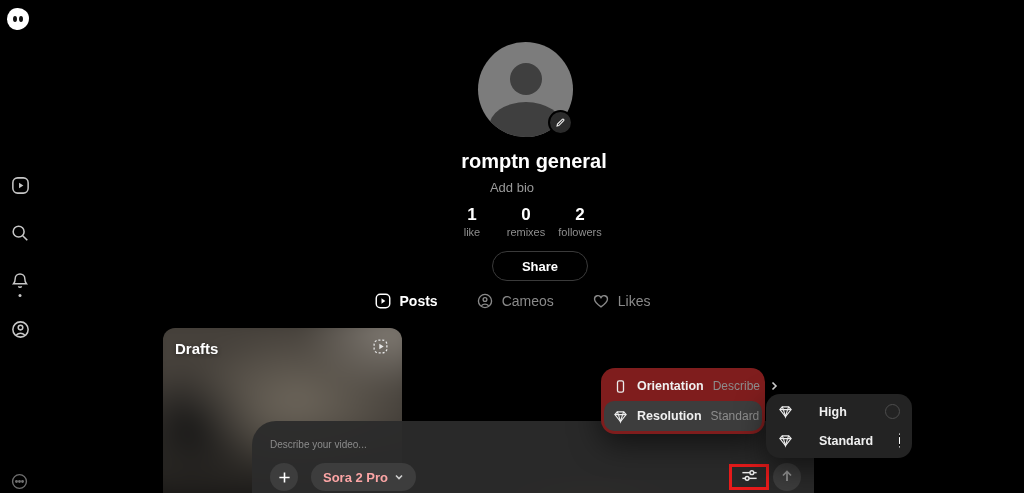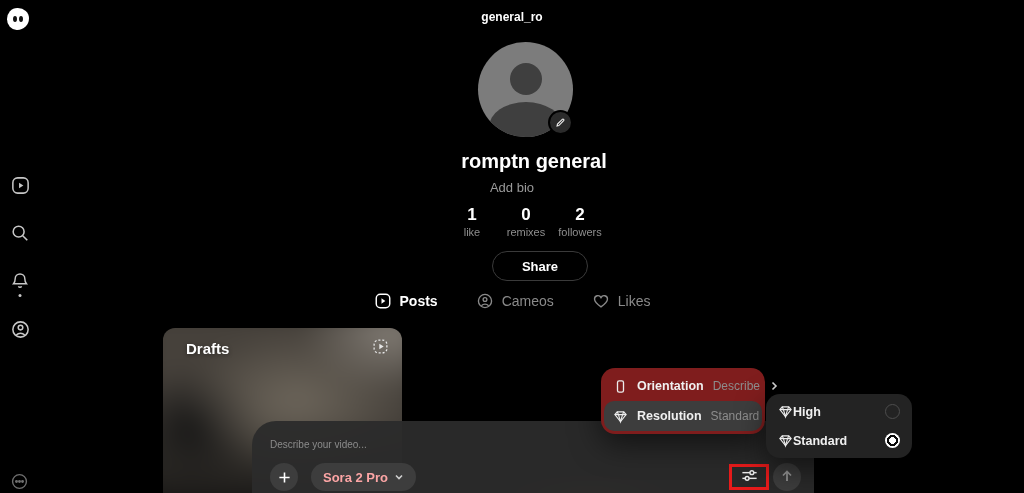--- a/index.html
+++ b/index.html
@@ -42,21 +42,21 @@
 
   
   .drafts-card{ position:absolute; left:163px; top:328px; width:239px; height:165px; border-radius:12px 12px 0 0; overflow:hidden; cursor:pointer; z-index:2; }
   .drafts-blur{ position:absolute; inset:-14px; background:#46413b; filter:blur(11px); transform:scale(1.06);
     background-image:
       radial-gradient(ellipse 120px 80px at 88% 12%, rgba(142,136,128,.85), rgba(142,136,128,0) 70%),
       radial-gradient(ellipse 150px 95px at 55% 45%, rgba(125,117,104,.7), rgba(125,117,104,0) 72%),
       radial-gradient(ellipse 95px 75px at 18% 58%, rgba(18,18,18,.95), rgba(18,18,18,0) 72%),
       linear-gradient(to bottom, rgba(0,0,0,0) 55%, rgba(10,10,10,.85) 100%);
   }
-  .drafts-title{ position:absolute; left:23px; top:12px; font-size:15px; font-weight:700; color:#fff; text-shadow:0 1px 4px rgba(0,0,0,.4); }
+  .drafts-title{ position:absolute; left:12px; top:12px; font-size:15px; font-weight:700; color:#fff; text-shadow:0 1px 4px rgba(0,0,0,.4); }
   .drafts-icon{ position:absolute; right:13px; top:10px; color:#e6e6e6; }
 
   
   .bottom-blur{ position:absolute; left:430px; top:452px; width:320px; height:70px; z-index:1;
      background:radial-gradient(ellipse 160px 35px at 50% 60%, rgba(105,70,45,.55), rgba(0,0,0,0) 75%); filter:blur(8px); }
 
   
   .composer{ position:absolute; left:252px; top:421px; width:562px; height:92px; border-radius:24px 24px 0 0;
              background:rgba(43,43,43,.95); z-index:5; padding:13px 13px 0 18px; }
   .prompt-input{ width:420px; background:transparent; border:none; outline:none; color:#e8e8e8; font-size:10px; font-family:inherit; }
@@ -79,21 +79,21 @@
   .menu-row{ height:30px; display:flex; align-items:center; gap:9px; padding:0 9px; border-radius:10px; cursor:pointer; }
   .menu-row.highlighted{ background:#3d3d3d; }
   .menu-row .mi{ color:#ececec; display:flex; }
   .menu-row .ml{ font-size:12.5px; color:#f0f0f0; font-weight:600; }
   .menu-row .mv{ margin-left:auto; font-size:12px; color:#8d8d8d; }
   .menu-row .mc{ color:#d6d6d6; display:flex; }
 
   
   .submenu{ position:absolute; left:766px; top:394px; width:146px; border-radius:14px; background:#232323;
             box-shadow:0 10px 30px rgba(0,0,0,.55); padding:3px; z-index:21; }
-  .sub-row{ height:29px; display:flex; align-items:center; gap:0; padding:0 9px; border-radius:10px; cursor:pointer; }
+  .sub-row{ height:29px; display:flex; align-items:center; gap:26px; padding:0 9px; border-radius:10px; cursor:pointer; }
   .sub-row .mi{ color:#ececec; display:flex; }
   .sub-row .sl{ font-size:12.5px; color:#f0f0f0; font-weight:600; }
   .radio{ margin-left:auto; width:15px; height:15px; border-radius:50%; }
   .radio.off{ border:1.5px solid #4d4d4d; }
   .radio.on{ background:radial-gradient(circle at center, #fff 0 3.2px, #0a0a0a 3.4px 5.4px, #fff 5.6px 7.5px); }
 </style>
 </head>
 <body>
 
 <div class="screen">
@@ -134,21 +134,20 @@
     <div class="more-btn">
       <svg width="19" height="19" viewBox="0 0 22 22" fill="none" stroke="currentColor" stroke-width="1.6">
         <circle cx="11" cy="11" r="8"></circle>
         <circle cx="7.5" cy="11" r="0.9" fill="currentColor"></circle>
           <circle cx="11" cy="11" r="0.9" fill="currentColor"></circle>
           <circle cx="14.5" cy="11" r="0.9" fill="currentColor"></circle>
       </svg>
     </div>
   </aside>
 
-  <div class="username">general_ro</div>
   <div class="avatar">
     <div class="head"></div>
       <div class="torso"></div>
   </div>
   <button class="edit-btn">
     <svg width="11" height="11" viewBox="0 0 16 16" fill="none" stroke="currentColor" stroke-width="1.6">
       <path d="M3 13 L3.6 10.4 L10.6 3.4 a1.4 1.4 0 0 1 2 2 L5.6 12.4 Z"></path>
     </svg>
   </button>
   <h1 class="display-name">romptn general</h1>

